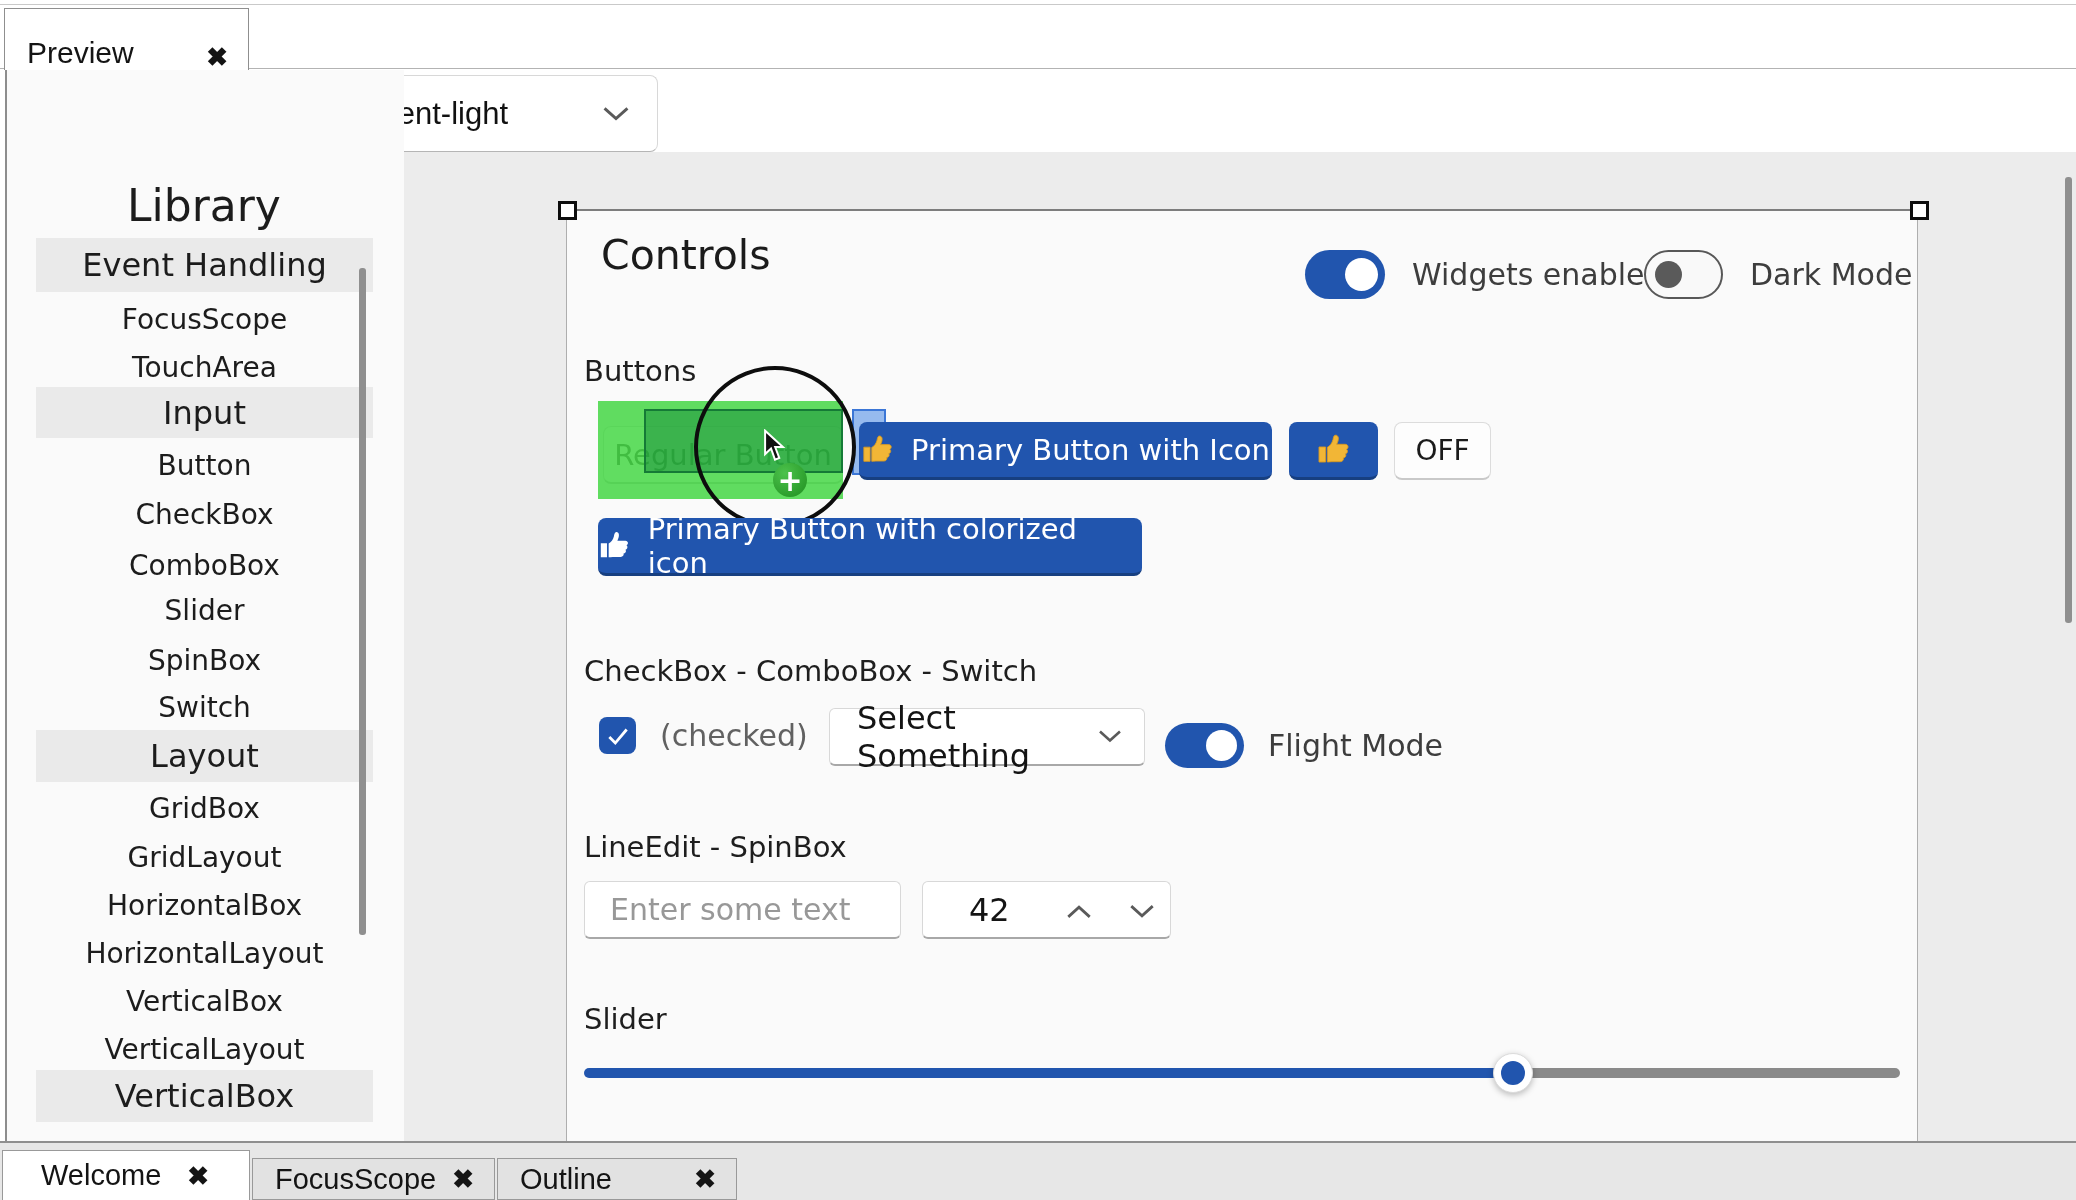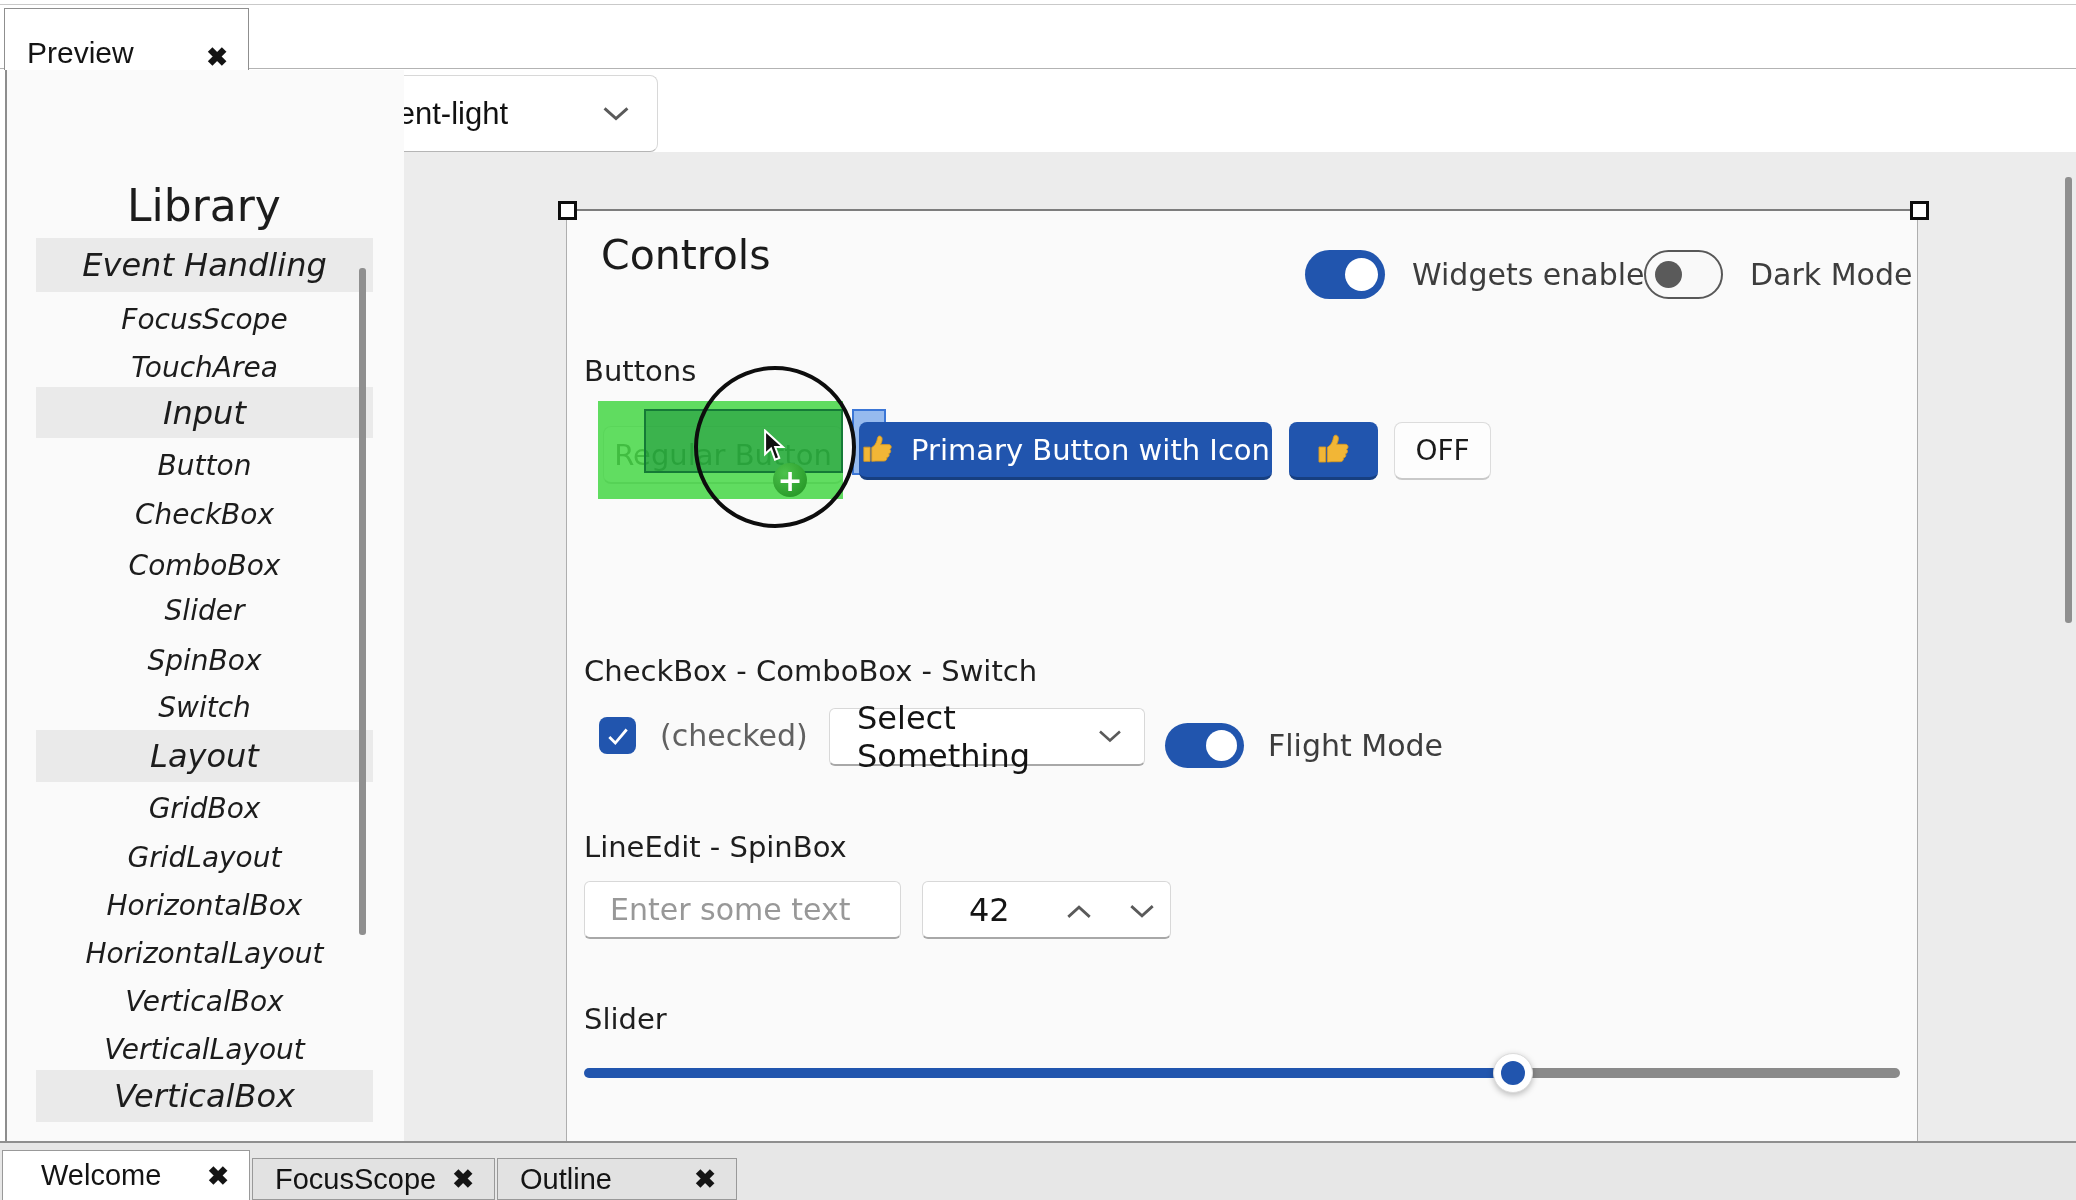--- a/index.html
+++ b/index.html
@@ -24,21 +24,21 @@
                border:1px solid #d8d8d8;border-bottom-color:#b5b5b5;border-radius:8px;
                box-sizing:border-box;display:flex;align-items:center;
                justify-content:space-between;padding:0 26px 0 24px;font-size:31px;color:#111;}
   .chev{stroke:#5a5a5a;stroke-width:2.6;fill:none;}
   
   .win-left-border{left:5px;top:70px;width:2px;height:1073px;background:#8d8d8d;}
   .sidebar{left:7px;top:70px;width:397px;height:1071px;background:#fafafa;}
   .lib-title{left:20px;top:180px;width:368px;text-align:center;font-size:44px;
              color:#1c1c1c;font-family:"DejaVu Sans",sans-serif;}
   .lib-row{left:36px;width:337px;display:flex;align-items:center;justify-content:center;
-           font-family:"DejaVu Sans",sans-serif;color:#1c1c1c;font-style:italic;}
+           font-family:"DejaVu Sans",sans-serif;color:#1c1c1c;}
   .lib-header{height:54px;background:#eaeaea;font-size:32px;}
   .lib-item{height:48px;font-size:28px;}
   .lib-scroll{left:359px;top:268px;width:7px;height:667px;background:#8f8f8f;border-radius:3px;}
   
   .canvas{left:404px;top:152px;width:1672px;height:989px;background:#ececec;overflow:hidden;}
   .win-scroll{left:1661px;top:25px;width:7px;height:446px;background:#8f8f8f;border-radius:3px;}
   .panel{left:162px;top:57px;width:1352px;height:1084px;background:#fafafa;
          border-left:1px solid #aeaeae;border-right:1px solid #aeaeae;
          border-top:2px solid #7d7d7d;box-sizing:border-box;
          font-family:"DejaVu Sans",sans-serif;}
@@ -75,21 +75,21 @@
   .track-gray{background:#8a8a8a;border-radius:0 5px 5px 0;}
   .slider-knob-outer{background:#ffffff;border:1px solid #dcdcdc;border-radius:50%;
          box-shadow:0 2px 6px rgba(0,0,0,0.25);box-sizing:border-box;}
   .slider-knob-inner{background:#2155ae;border-radius:50%;}
   
   .bottom-border{left:0;top:1141px;width:2076px;height:2px;background:#8f8f8f;}
   .bottom-bar{left:0;top:1143px;width:2076px;height:57px;background:#e7e7e7;}
   .b-tab{box-sizing:border-box;display:flex;align-items:center;justify-content:space-between;
          font-size:29px;color:#141414;border:1px solid #999;}
   .b-tab-active{left:2px;top:1150px;width:248px;height:50px;background:#ffffff;
-                border-bottom:none;padding:0 20px 0 38px;}
+                border-bottom:none;padding:0 40px 0 38px;}
   .b-tab-idle{top:1158px;width:243px;height:42px;background:#e2e2e2;padding:0 20px 0 22px;}
 </style>
 </head>
 <body>
 
 <svg width="0" height="0" style="position:absolute">
   <defs>
     <g id="thumb-shape">
       <path d="M2 10 h4.4 v10 H2 z M7.6 20 V10.2 C9.4 9.3 10.7 7.4 11.3 5.2 C11.6 3.9 11.7 2.6 12.6 2.2 C13.7 1.8 14.8 2.7 14.9 4 C15 5.5 14.4 7 13.8 8.2 H19.5 C20.7 8.2 21.6 9.2 21.3 10.3 C21.2 10.9 20.8 11.3 20.3 11.5 C21 12 21.2 13 20.7 13.8 C20.4 14.2 20.1 14.5 19.6 14.6 C20 15.2 20 16 19.5 16.6 C19.2 17 18.7 17.2 18.2 17.3 C18.4 17.8 18.3 18.5 17.9 19 C17.5 19.5 16.9 19.8 16.2 19.8 H10.5 C9.4 19.8 8.4 20 7.6 20 Z"></path>
     </g>
@@ -176,20 +176,26 @@
     </div>
 
     <div class="abs halo" style="left:127px;top:155px;width:154px;height:154px"></div>
     <div class="abs badge" style="left:206px;top:252px;width:34px;height:34px">
       <span>+</span>
     </div>
     <svg class="abs" style="left:196px;top:218px" width="24" height="33" viewBox="0 0 14 20">
       <polygon points="1,1 1,15.2 4.6,11.8 7,18.6 9.6,17.5 7.1,10.9 11.8,10.9" fill="#111111" stroke="#ffffff" stroke-width="1.2"></polygon>
     </svg>
 
+    <div class="abs btn-blue" style="left:31px;top:307px;width:544px;height:58px">
+      <svg width="34" height="34" viewBox="0 0 24 24" fill="#ffffff">
+          <use href="#thumb-shape"></use>
+        </svg>
+      <span>Primary Button with colorized icon</span>
+    </div>
 
     <div class="abs sec-heading" style="left:17px;top:443px">CheckBox - ComboBox - Switch</div>
 
     <div class="abs checkbox" style="left:32px;top:506px;width:37px;height:37px">
       <svg width="26" height="26" viewBox="0 0 24 24">
           <polyline points="4,13 9.5,18.5 20,6" fill="none" stroke="#ffffff" stroke-width="2.6"></polyline>
         </svg>
     </div>
     <div class="abs tg-label" style="left:93px;top:500px;color:#616161">(checked)</div>
 

